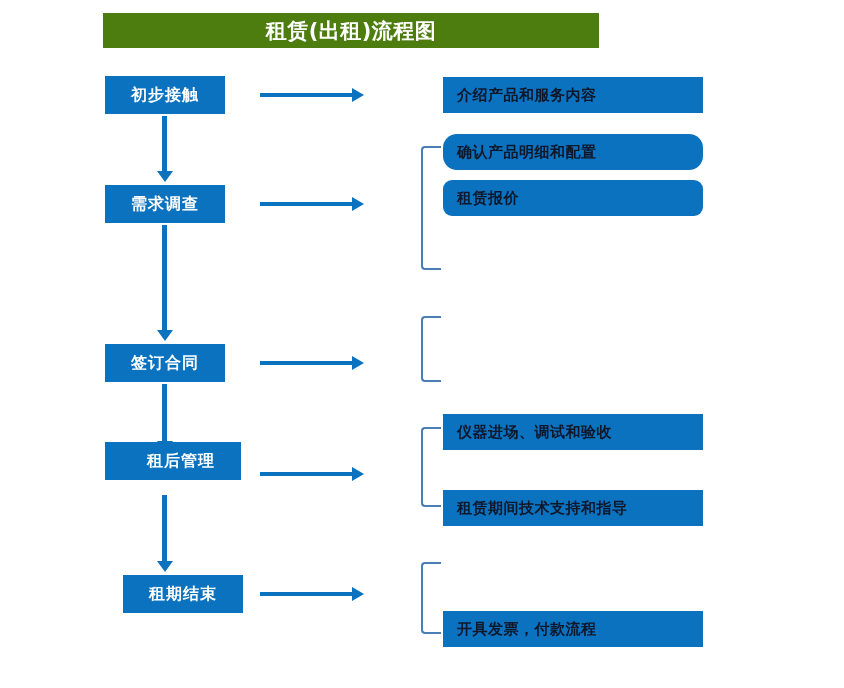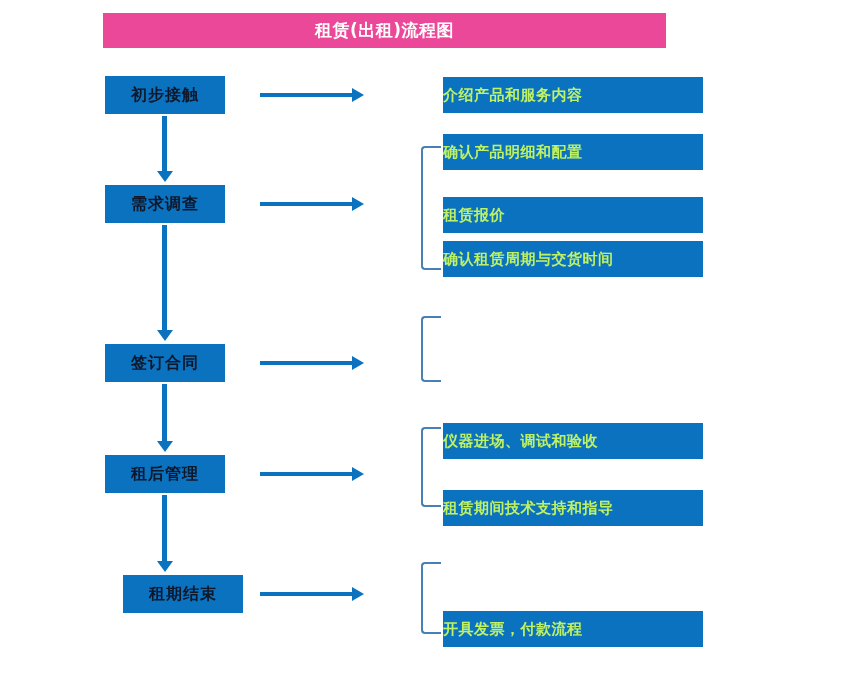--- a/index.html
+++ b/index.html
@@ -21,60 +21,61 @@
     top: 0;
     width: 844px;
     height: 688px;
   }
 
   
   .title-bar {
     position: absolute;
     left: 103px;
     top: 13px;
-    width: 563px;
+    width: 496px;
     height: 35px;
-    background: #ec4899;
+    background: #4d7c0f;
     color: #ffffff;
-    font-size: 17px;
+    font-size: 21px;
     font-weight: bold;
     display: flex;
     align-items: center;
     justify-content: center;
     letter-spacing: 0.5px;
   }
 
   
   .stage-box {
     position: absolute;
     left: 105px;
     width: 120px;
     height: 38px;
     background: #0b72bf;
-    color: #0f172a;
+    color: #ffffff;
     font-size: 16px;
     font-weight: bold;
     display: flex;
     align-items: center;
     justify-content: center;
     letter-spacing: 1px;
   }
 
   
   .detail-box {
     position: absolute;
     left: 443px;
     width: 260px;
     height: 36px;
     background: #0b72bf;
-    color: #bef264;
+    color: #0f172a;
     font-size: 15px;
     font-weight: bold;
     display: flex;
     align-items: center;
+    padding-left: 14px;
     box-sizing: border-box;
     letter-spacing: 0.5px;
   }
 
   
   .h-arrow {
     position: absolute;
     height: 14px;
   }
   .h-arrow .shaft {
@@ -131,21 +132,21 @@
 </head>
 <body>
 
 <div id="flowchart">
 
   <div class="title-bar">租赁(出租)流程图</div>
 
   <div class="stage-box" style="top:76px;">初步接触</div>
   <div class="stage-box" style="top:185px;">需求调查</div>
   <div class="stage-box" style="top:344px;">签订合同</div>
-  <div class="stage-box" style="top:455px;">租后管理</div>
+  <div class="stage-box" style="top:442px;padding-left:16px;">租后管理</div>
   <div class="stage-box" style="top:575px;margin-left:18px;">租期结束</div>
 
   <div class="v-arrow" style="left:157px; top:116px; height:66px;">
     <div class="shaft" style="height:55px;"></div>
     <div class="head" style="top:55px;"></div>
   </div>
 
   <div class="v-arrow" style="left:157px; top:225px; height:116px;">
     <div class="shaft" style="height:105px;"></div>
     <div class="head" style="top:105px;"></div>
@@ -186,23 +187,22 @@
     <div class="head" style="left:92px;"></div>
   </div>
 
   <div class="bracket" style="top:146px; height:124px;"></div>
   <div class="bracket" style="top:316px; height:66px;"></div>
   <div class="bracket" style="top:427px; height:80px;"></div>
   <div class="bracket" style="top:562px; height:72px;"></div>
 
   <div class="detail-box" style="top:77px;">介绍产品和服务内容</div>
 
-  <div class="detail-box" style="top:134px;">确认产品明细和配置</div>
-  <div class="detail-box" style="top:197px;">租赁报价</div>
-  <div class="detail-box" style="top:241px;">确认租赁周期与交货时间</div>
-
-
-  <div class="detail-box" style="top:423px;">仪器进场、调试和验收</div>
+  <div class="detail-box" style="top:134px;border-radius:14px;">确认产品明细和配置</div>
+  <div class="detail-box" style="top:180px;border-radius:9px;">租赁报价</div>
+
+
+  <div class="detail-box" style="top:414px;">仪器进场、调试和验收</div>
   <div class="detail-box" style="top:490px;">租赁期间技术支持和指导</div>
 
   <div class="detail-box" style="top:611px;">开具发票，付款流程</div>
 
 </div>
 
 </body></html>

